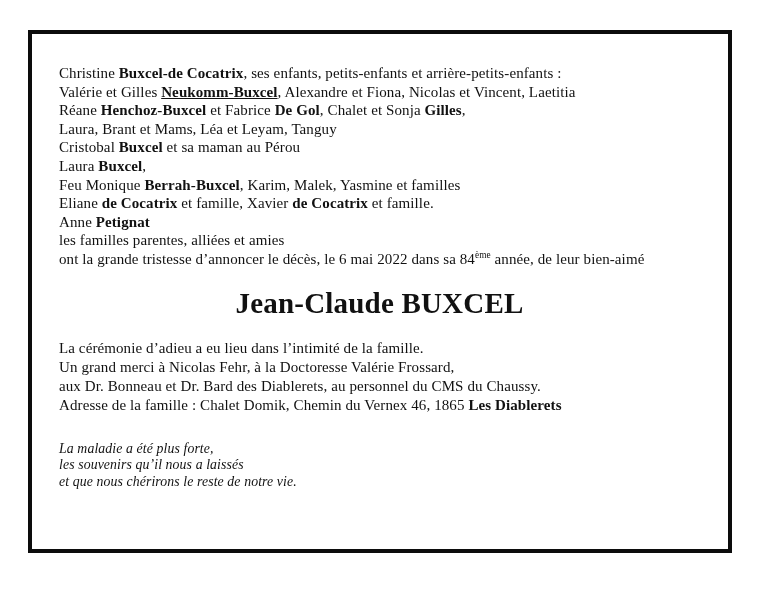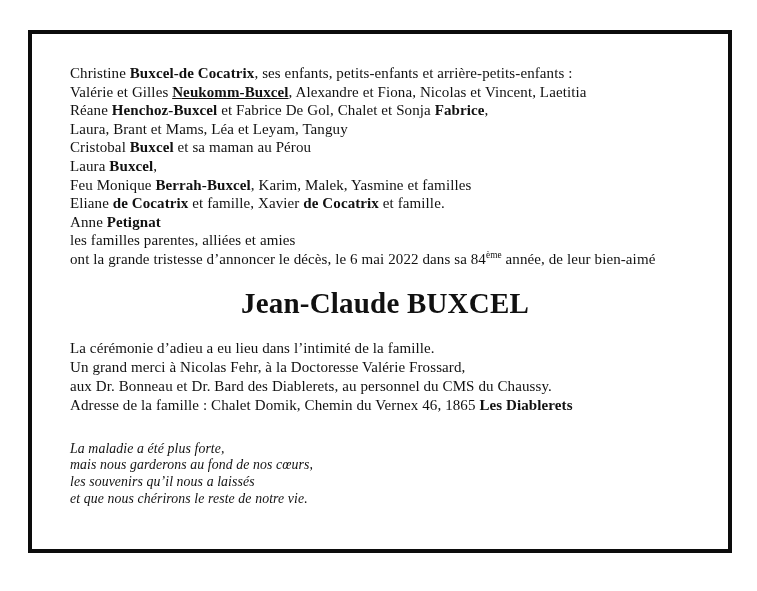--- a/index.html
+++ b/index.html
@@ -22,21 +22,21 @@
     position: absolute;
     left: 28px;
     top: 30px;
     width: 704px;
     height: 523px;
     border: 4px solid #0c0c0c;
     box-sizing: border-box;
     background: #ffffff;
   }
   .content {
-    padding: 30px 28px 0 38px;
+    padding: 30px 28px 0 27px;
   }
   .family-block .line,
   .info-block .line {
     font-size: 15px;
     line-height: 18.6px;
     white-space: nowrap;
     letter-spacing: 0.1px;
   }
   .line sup {
     font-size: 0.62em;
@@ -71,21 +71,21 @@
 </head>
 <body>
 
 <div class="page">
   <div class="frame">
     <div class="content">
 
       <div class="family-block">
           <div class="line"><span>Christine </span><span style="font-weight: bold;">Buxcel-de Cocatrix</span><span>, ses enfants, petits-enfants et arrière-petits-enfants :</span></div>
           <div class="line"><span>Valérie et Gilles </span><span style="font-weight: bold; text-decoration: underline;">Neukomm-Buxcel</span><span>, Alexandre et Fiona, Nicolas et Vincent, Laetitia</span></div>
-          <div class="line"><span>Réane </span><span style="font-weight: bold;">Henchoz-Buxcel</span><span> et Fabrice </span><span style="font-weight: normal;">De Gol</span><span>, Chalet et Sonja </span><span style="font-weight: bold;">Fabrice</span><span>,</span></div>
+          <div class="line"><span>Réane </span><span style="font-weight: bold;">Henchoz-Buxcel</span><span> et Fabrice </span><span style="font-weight: bold;">De Gol</span><span>, Chalet et Sonja </span><span style="font-weight: bold;">Gilles</span><span>,</span></div>
           <div class="line"><span>Laura, Brant et Mams, Léa et Leyam, Tanguy</span></div>
           <div class="line"><span>Cristobal </span><span style="font-weight: bold;">Buxcel</span><span> et sa maman au Pérou</span></div>
           <div class="line"><span>Laura </span><span style="font-weight: bold;">Buxcel</span><span>,</span></div>
           <div class="line"><span>Feu Monique </span><span style="font-weight: bold;">Berrah-Buxcel</span><span>, Karim, Malek, Yasmine et familles</span></div>
           <div class="line"><span>Eliane </span><span style="font-weight: bold;">de Cocatrix</span><span> et famille, Xavier </span><span style="font-weight: bold;">de Cocatrix</span><span> et famille.</span></div>
           <div class="line"><span>Anne </span><span style="font-weight: bold;">Petignat</span></div>
           <div class="line"><span>les familles parentes, alliées et amies</span></div>
           <div class="line"><span>ont la grande tristesse d’annoncer le décès, le 6 mai 2022 dans sa 84</span><sup>ème</sup><span> année, de leur bien-aimé</span></div>
         </div>
 
@@ -93,20 +93,19 @@
 
       <div class="info-block">
           <div class="line"><span>La cérémonie d’adieu a eu lieu dans l’intimité de la famille.</span></div>
           <div class="line"><span>Un grand merci à Nicolas Fehr, à la Doctoresse Valérie Frossard,</span></div>
           <div class="line"><span>aux Dr. Bonneau et Dr. Bard des Diablerets, au personnel du CMS du Chaussy.</span></div>
           <div class="line"><span>Adresse de la famille : Chalet Domik, Chemin du Vernex 46, 1865 </span><span style="font-weight: bold;">Les Diablerets</span></div>
         </div>
 
       <div class="poem-block">
           <div class="line"><span>La maladie a été plus forte,</span></div>
-          <div class="line"><span>mais nous garderons au fond de nos cœurs,</span></div>
           <div class="line"><span>les souvenirs qu’il nous a laissés</span></div>
           <div class="line"><span>et que nous chérirons le reste de notre vie.</span></div>
         </div>
 
     </div>
   </div>
 </div>
 
 </body></html>

